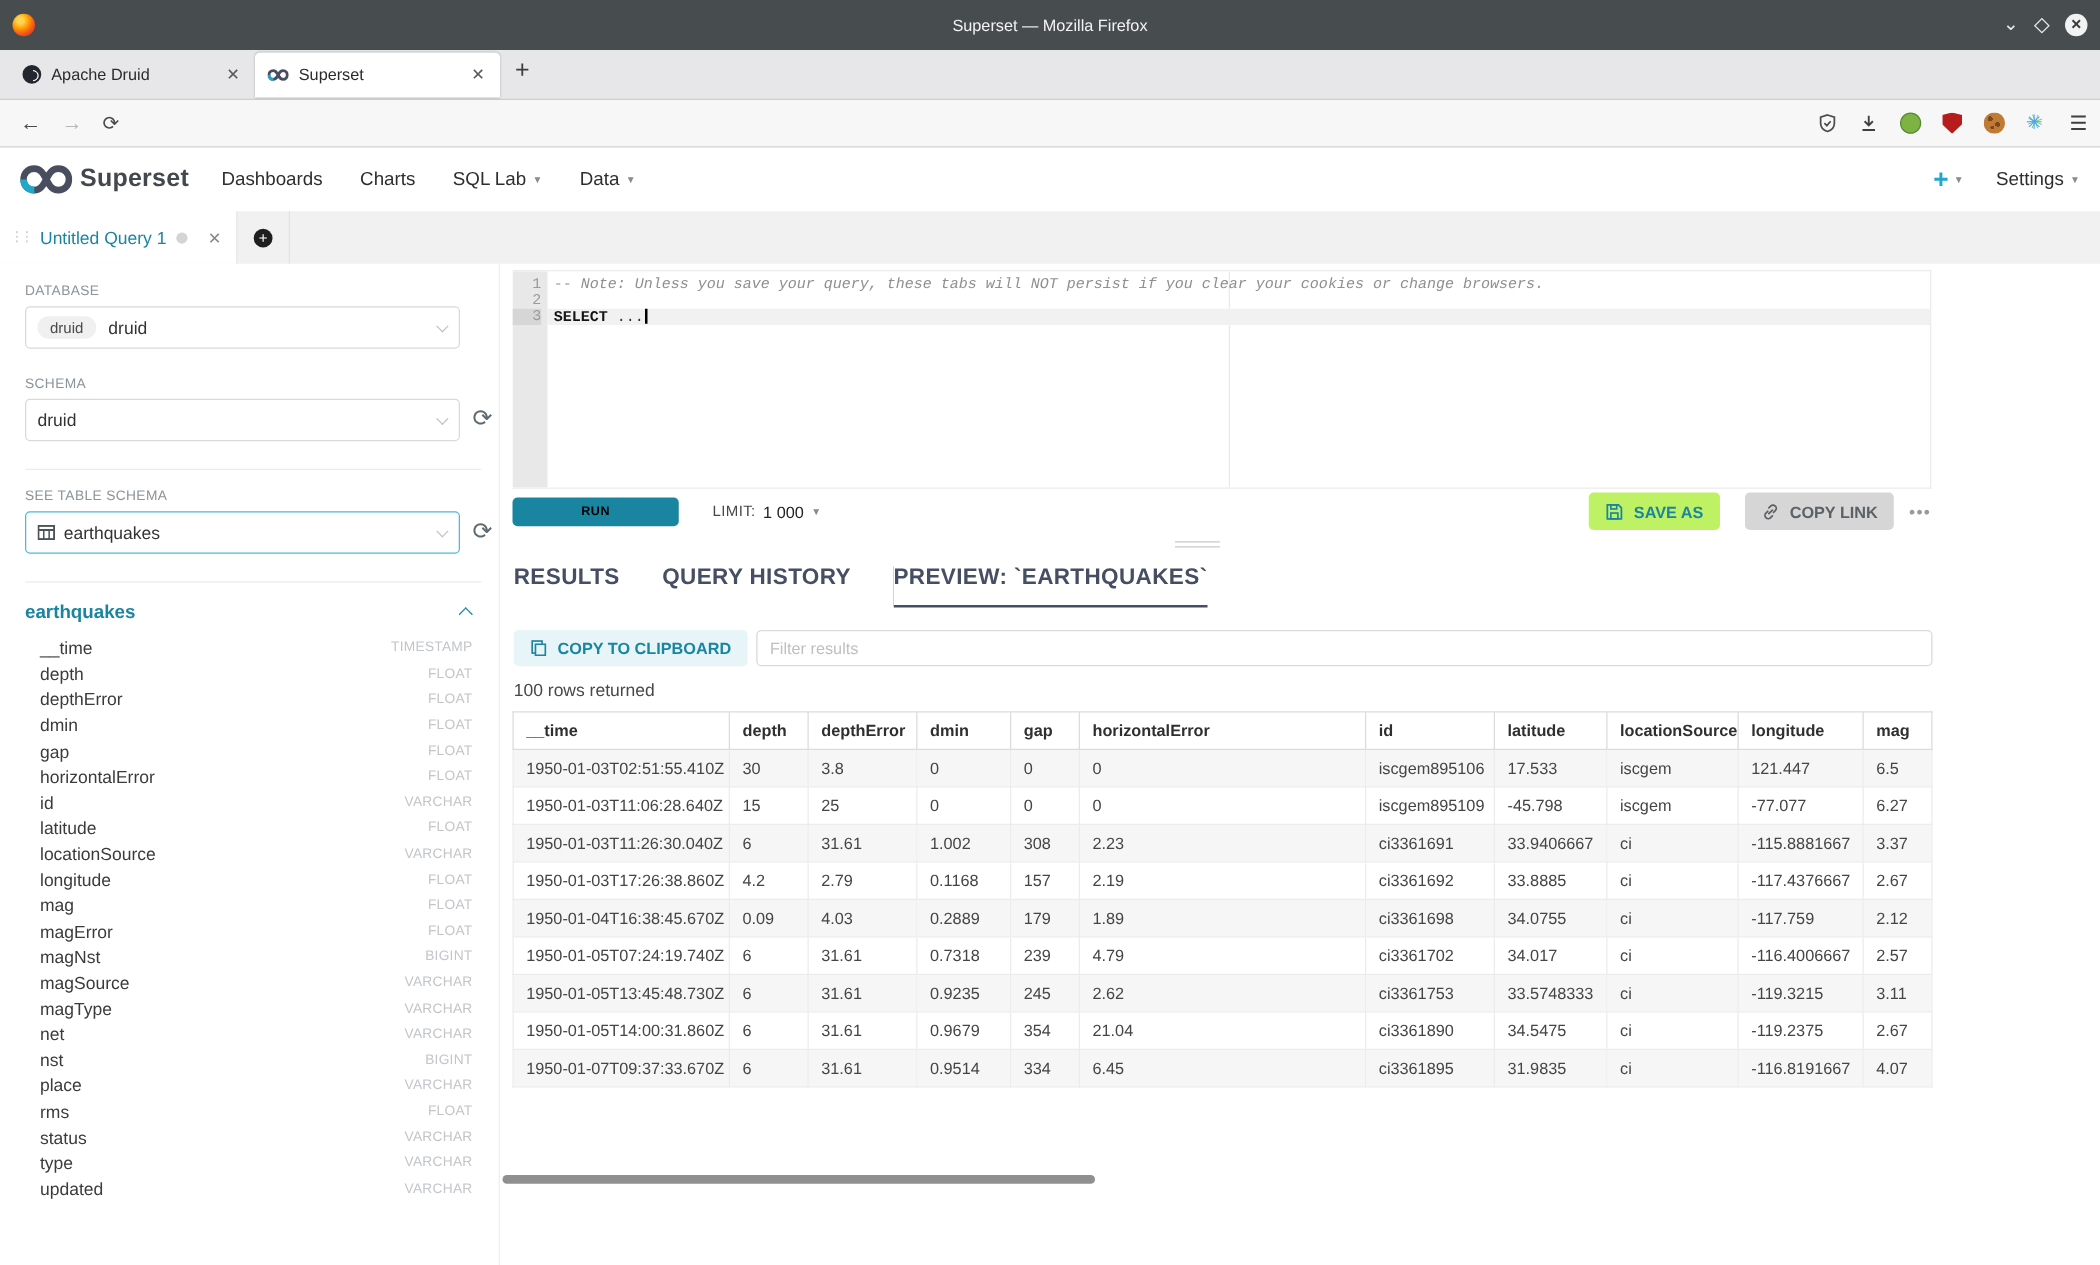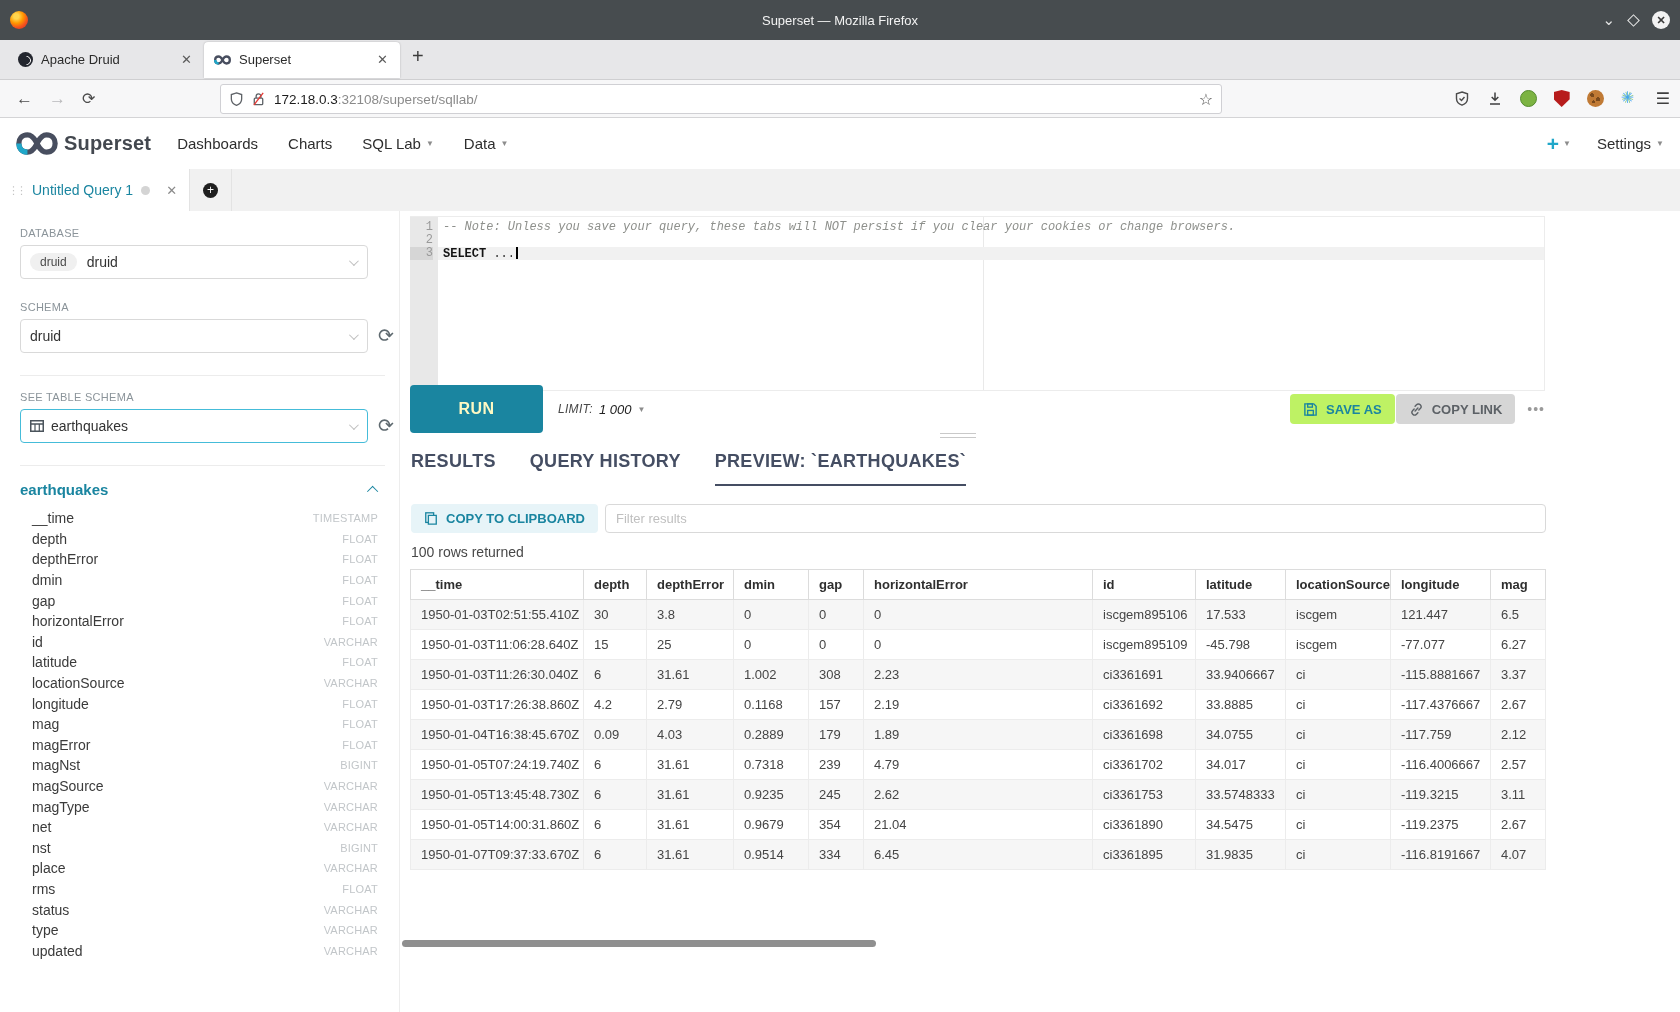--- a/index.html
+++ b/index.html
@@ -108,29 +108,29 @@
   .code { flex:1; position:relative; padding-top:4px; }
   .print-margin { position:absolute; left:545px; top:0; bottom:0; width:1px; background:#e9e9e9; }
   .cline { height:13px; padding-left:5px; white-space:pre; position:relative; }
   .cline.active { background:#f1f1f1; }
   .comment { color:#8e908c; font-style:italic; }
   .kw { font-weight:bold; color:#141414; }
   .cursor { display:inline-block; width:1.5px; height:12px; background:#000; vertical-align:-2px; margin-left:1px; }
 
   
   .sql-toolbar { position:absolute; left:10px; top:181px; width:1135px; height:34px; display:flex; align-items:center; }
-  .run-btn { width:133px; height:48px; background:#1a85a0; color:#fef9c3; border:none; border-radius:4px;
-    font-size:16px; font-weight:bold; letter-spacing:.5px; cursor:pointer; font-family:inherit; }
-  .limit-wrap { display:flex; align-items:center; margin-left:15px; gap:6px; cursor:pointer;font-style:italic; }
+  .run-btn { width:133px; height:23px; background:#1a85a0; color:#000000; border:none; border-radius:4px;
+    font-size:10px; font-weight:bold; letter-spacing:.5px; cursor:pointer; font-family:inherit; }
+  .limit-wrap { display:flex; align-items:center; margin-left:27px; gap:6px; cursor:pointer; }
   .limit-label { font-size:12px; color:#484848; letter-spacing:.3px; }
   .limit-value { font-size:13px; color:#222; }
   .btn-light { height:30px; display:flex; align-items:center; gap:8px; padding:0 13px; border:none; border-radius:4px;
     font-size:13px; font-weight:bold; cursor:pointer; font-family:inherit; }
   .saveas { background:#bef264; color:#1a85a0; margin-left:auto; }
-  .copylink { background:#d6d6d6; color:#5c6166; margin-left:1px; }
+  .copylink { background:#d6d6d6; color:#5c6166; margin-left:20px; }
   .more-dots { color:#9a9a9a; font-size:14px; letter-spacing:1px; margin-left:12px; cursor:pointer; }
 
   
   .splitter { position:absolute; left:540px; top:222px; width:36px; height:8px; cursor:row-resize; }
   .splitter div { height:1px; background:#c9c9c9; margin-bottom:3px; }
 
   
   .rtabs { position:absolute; left:11px; top:240px; display:flex; gap:34px; }
   .rtab { font-size:18px; font-weight:bold; color:#454e63; letter-spacing:.3px; padding-bottom:12px; cursor:pointer; }
   .rtab.active { box-shadow:0 2px 0 #454e63; }
@@ -183,32 +183,20 @@
     <span class="tab-label">Superset</span>
     <span class="tab-close">✕</span>
   </div>
   <span class="newtab-btn">+</span>
 </div>
 
 <div class="navbar">
   <span class="nav-arrow">←</span>
   <span class="nav-arrow disabled">→</span>
   <span class="nav-reload">⟳</span>
-  <div class="urlbar">
-    <svg width="15" height="16" viewBox="0 0 16 16">
-      <path d="M8 1.5 L13.5 3.3 V8 C13.5 11.6 10.8 13.7 8 14.7 C5.2 13.7 2.5 11.6 2.5 8 V3.3 Z" fill="none" stroke="#5f6368" stroke-width="1.4"></path>
-    </svg>
-    <svg width="15" height="16" viewBox="0 0 16 16" style="margin-left:7px">
-      <rect x="3.5" y="7" width="9" height="7" rx="1" fill="none" stroke="#5f6368" stroke-width="1.4"></rect>
-      <path d="M5.5 7 V5 a2.5 2.5 0 0 1 5 0 V7" fill="none" stroke="#5f6368" stroke-width="1.4"></path>
-      <line x1="3" y1="14.5" x2="13" y2="1.5" stroke="#e53935" stroke-width="1.4"></line>
-    </svg>
-    <span class="url-text"><span class="url-host">172.18.0.3</span><span class="url-path">:32108/superset/sqllab/</span></span>
-    <span class="url-star">☆</span>
-  </div>
   <div class="nav-right">
     <svg width="16" height="17" viewBox="0 0 16 16">
       <path d="M8 1.5 L13.5 3.3 V8 C13.5 11.6 10.8 13.7 8 14.7 C5.2 13.7 2.5 11.6 2.5 8 V3.3 Z" fill="none" stroke="#4c4c4c" stroke-width="1.4"></path>
       <path d="M5.5 8 l2 2 3-3.5" fill="none" stroke="#4c4c4c" stroke-width="1.4"></path>
     </svg>
     <svg width="16" height="17" viewBox="0 0 16 16">
       <path d="M8 2 v7 M4.7 6.5 L8 9.8 L11.3 6.5 M3 13.5 h10" fill="none" stroke="#3f3f3f" stroke-width="1.5"></path>
     </svg>
     <span class="ext-green"></span>
     <span class="ext-ublock"></span>

